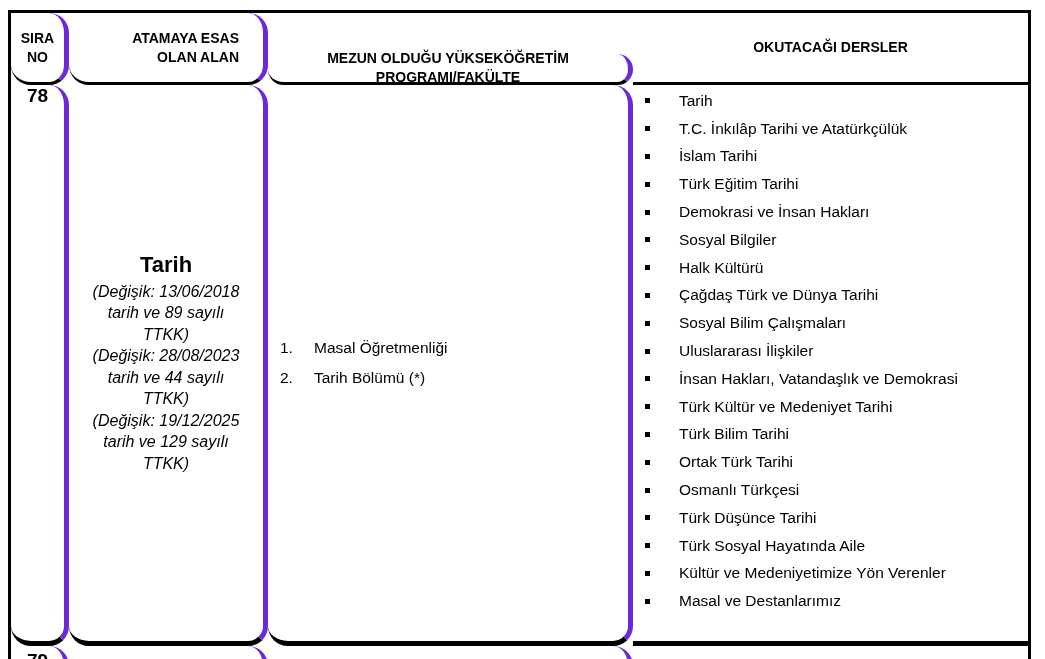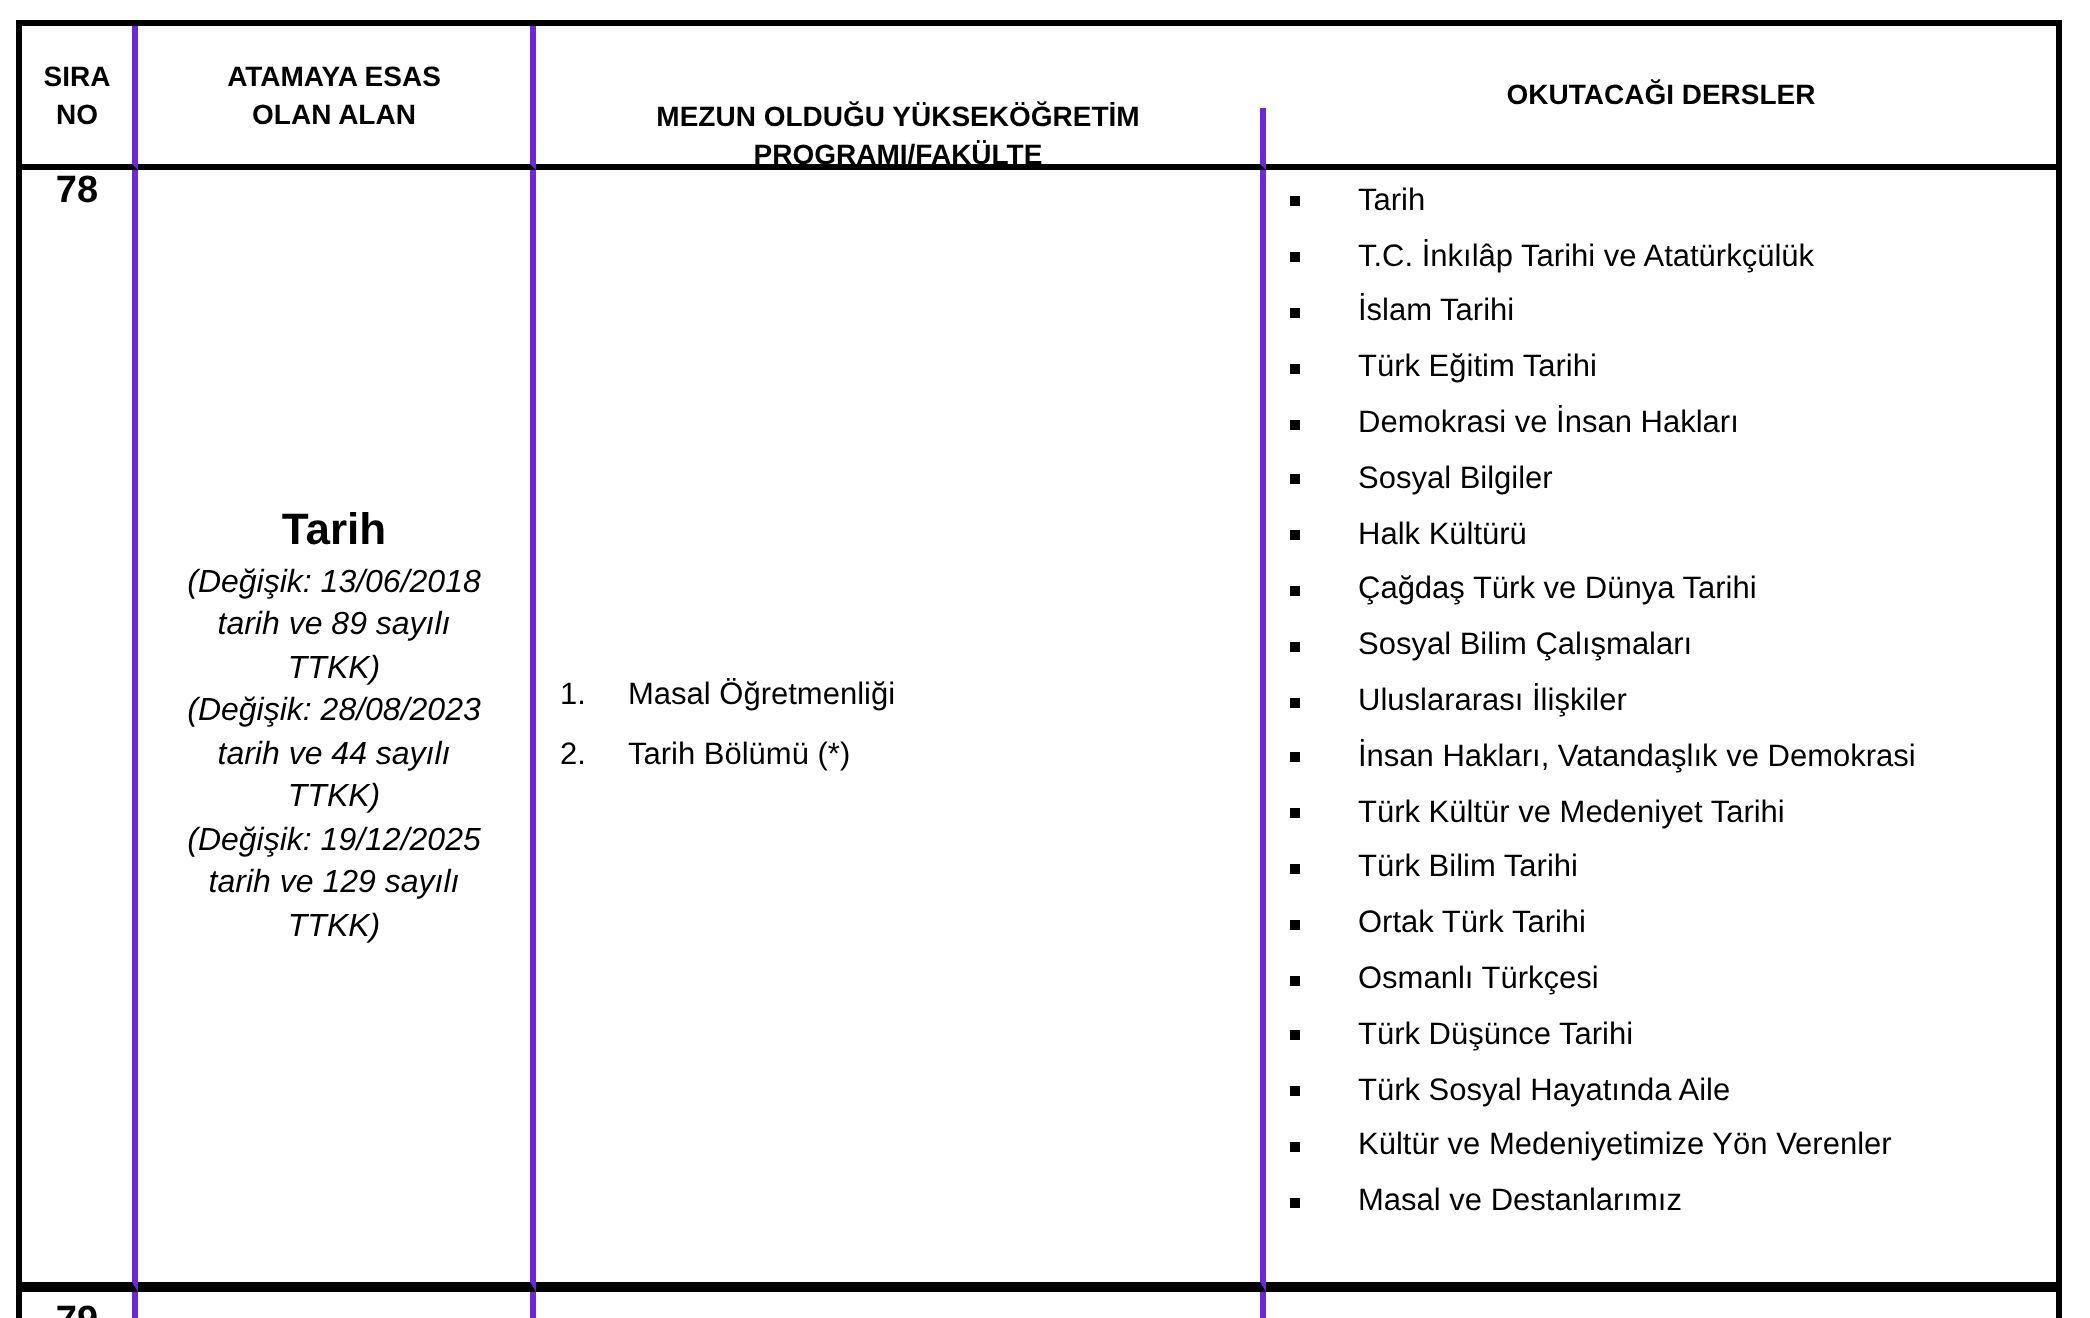--- a/index.html
+++ b/index.html
@@ -14,32 +14,32 @@
     position: absolute;
     left: 8px; top: 10px;
     width: 1023px; height: 720px;
     display: grid;
     grid-template-columns: 58px 199px 365px 1fr;
     grid-template-rows: 72px 561px 1fr;
     border: 3px solid #000;
     background: #fff;
   }
   .cell { border-bottom: 3px solid #000; }
-  .cell.v { border-right: 3px solid #6d28d9; }
+  .cell.v { border-right: 5px solid #6d28d9; border-radius: 20px; }
   .row78 { border-bottom-width: 5px; }
   .row79 { border-bottom: none; }
 
   
   .th {
     display: flex; align-items: center; justify-content: center;
     text-align: center;
     font-weight: bold; font-size: 14px; line-height: 19px;
   }
   .th-sira    { padding: 0 4px; }
-  .th-alan    { padding: 0 40px; }
+  .th-alan    { padding: 0 24px; text-align: right; }
   .th-program { padding: 0 43px; margin-top: 41px; }
   .th-ders    { padding: 0 20px; }
 
   
   .sira-cell {
     display: flex; align-items: flex-start; justify-content: center;
     font-weight: bold; font-size: 19px;
   }
   .sira-cell-partial {
     display: flex; align-items: flex-start; justify-content: center;

